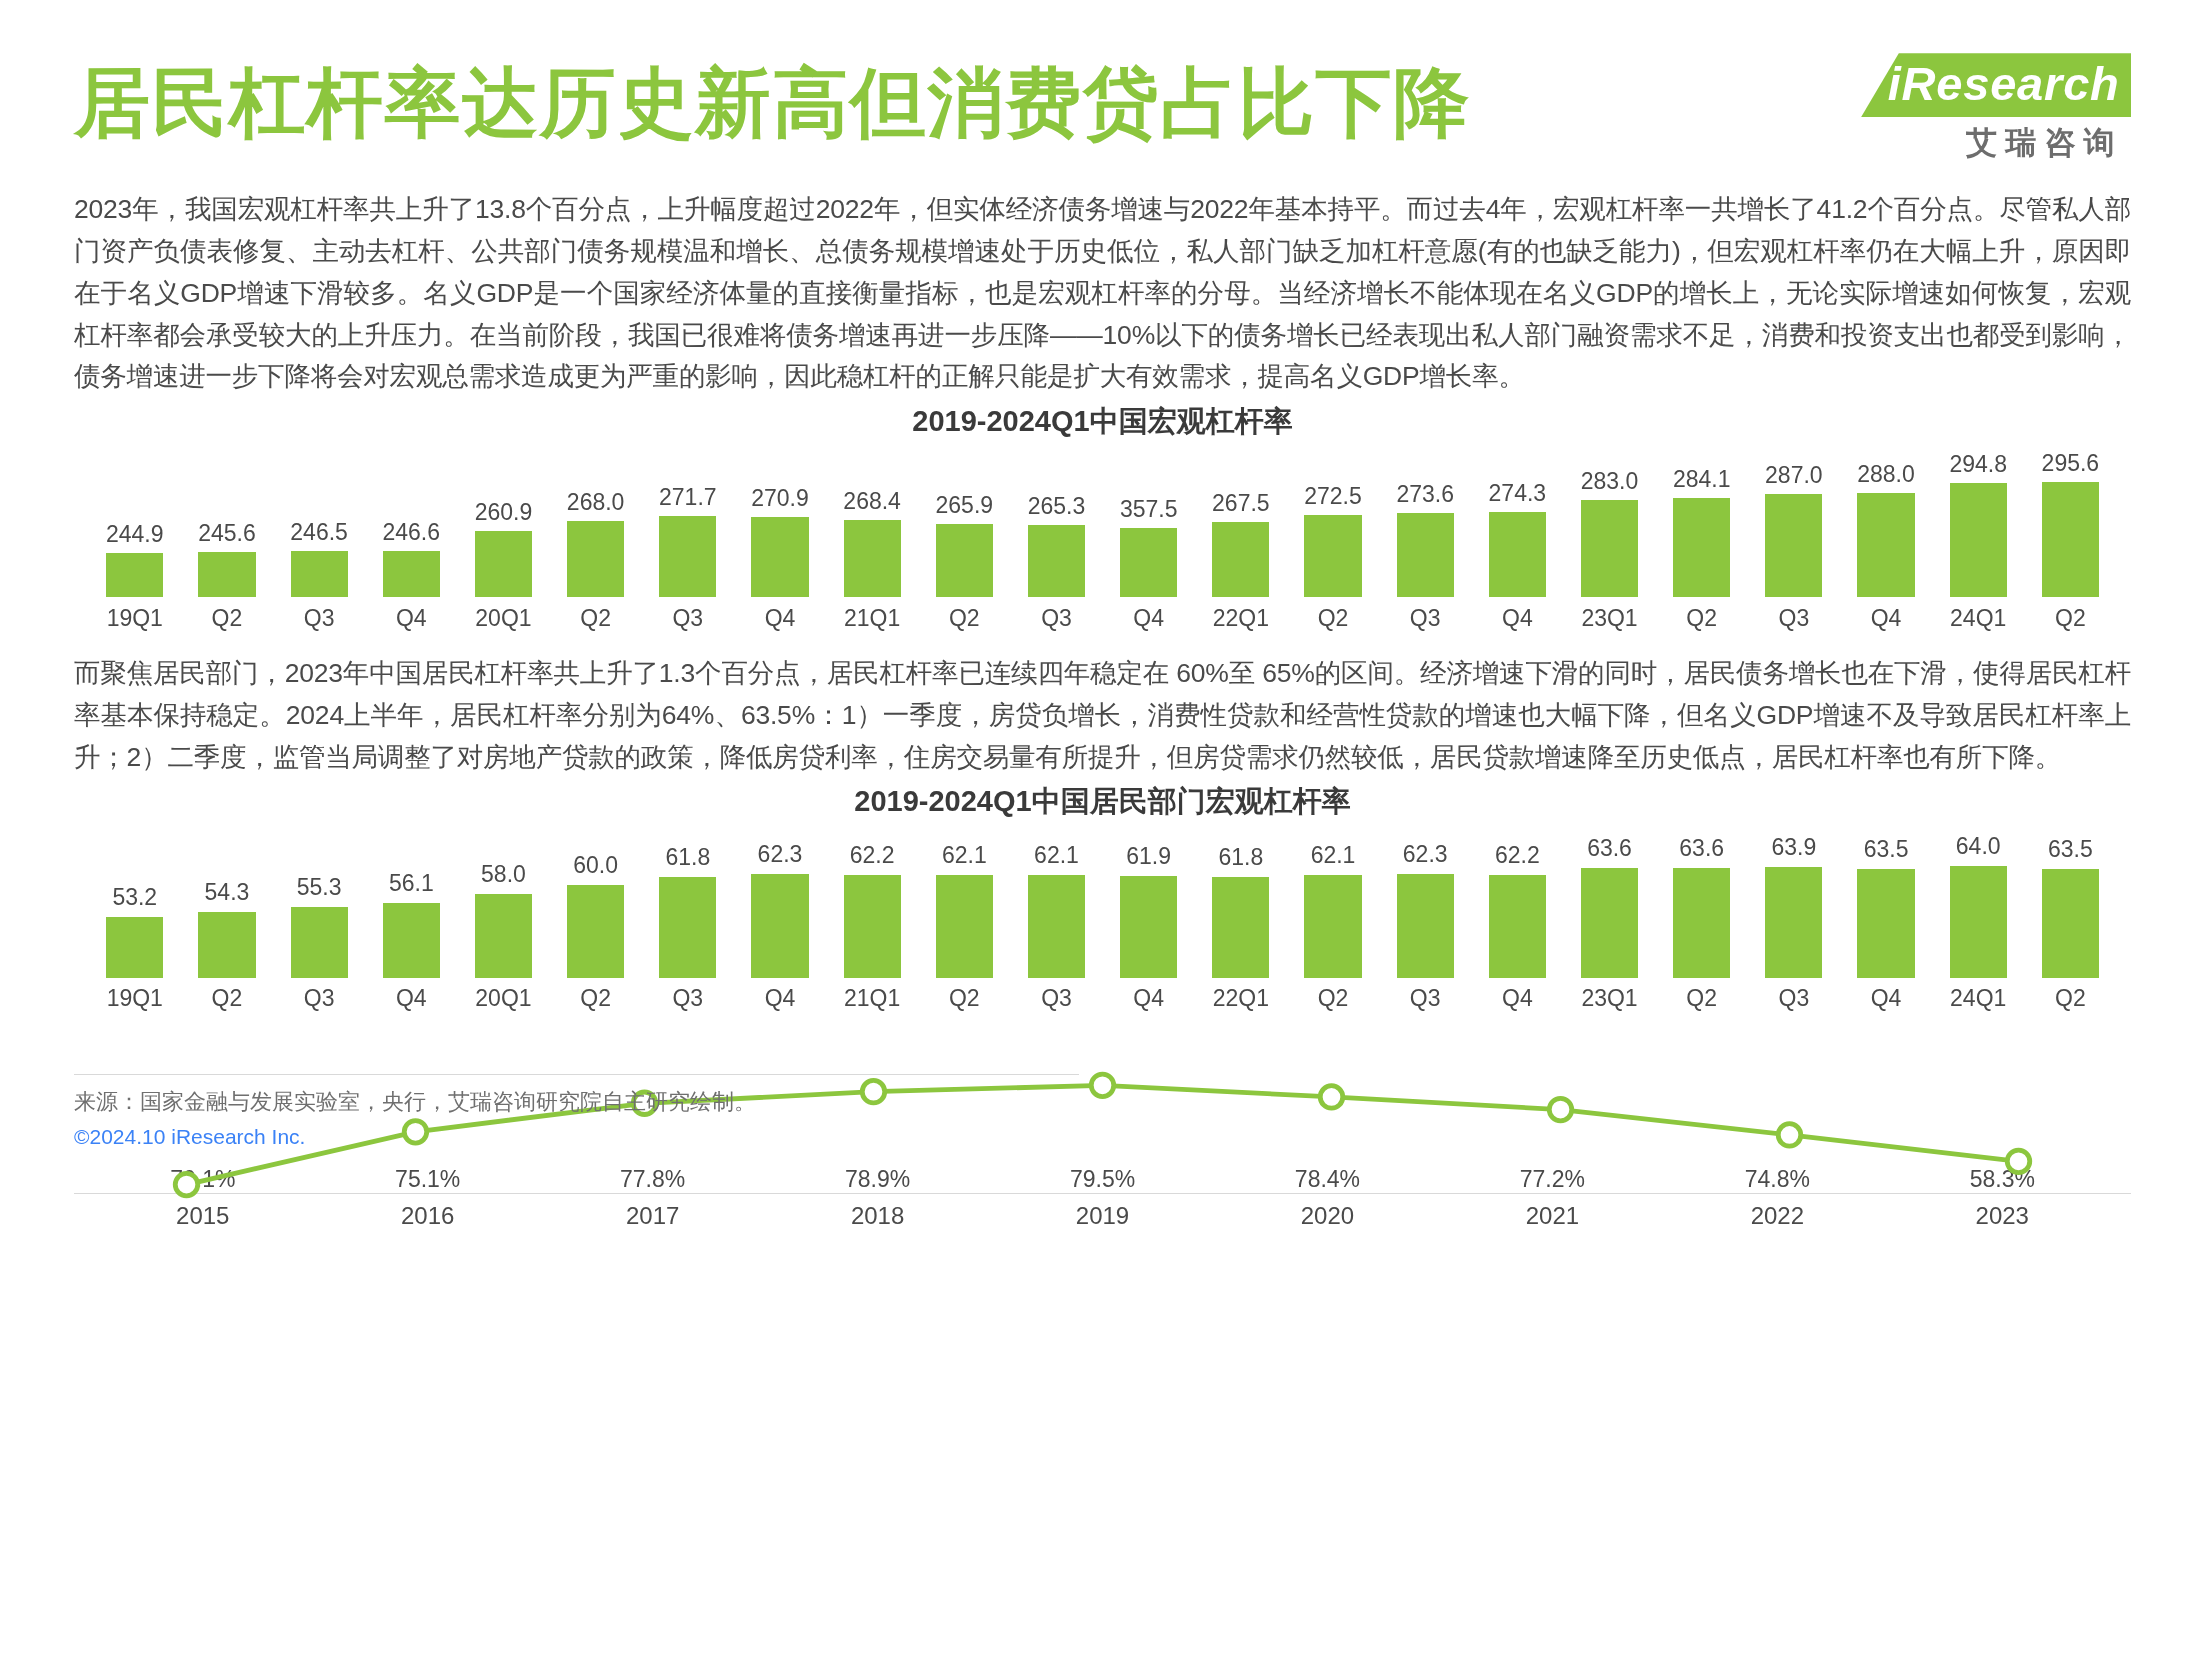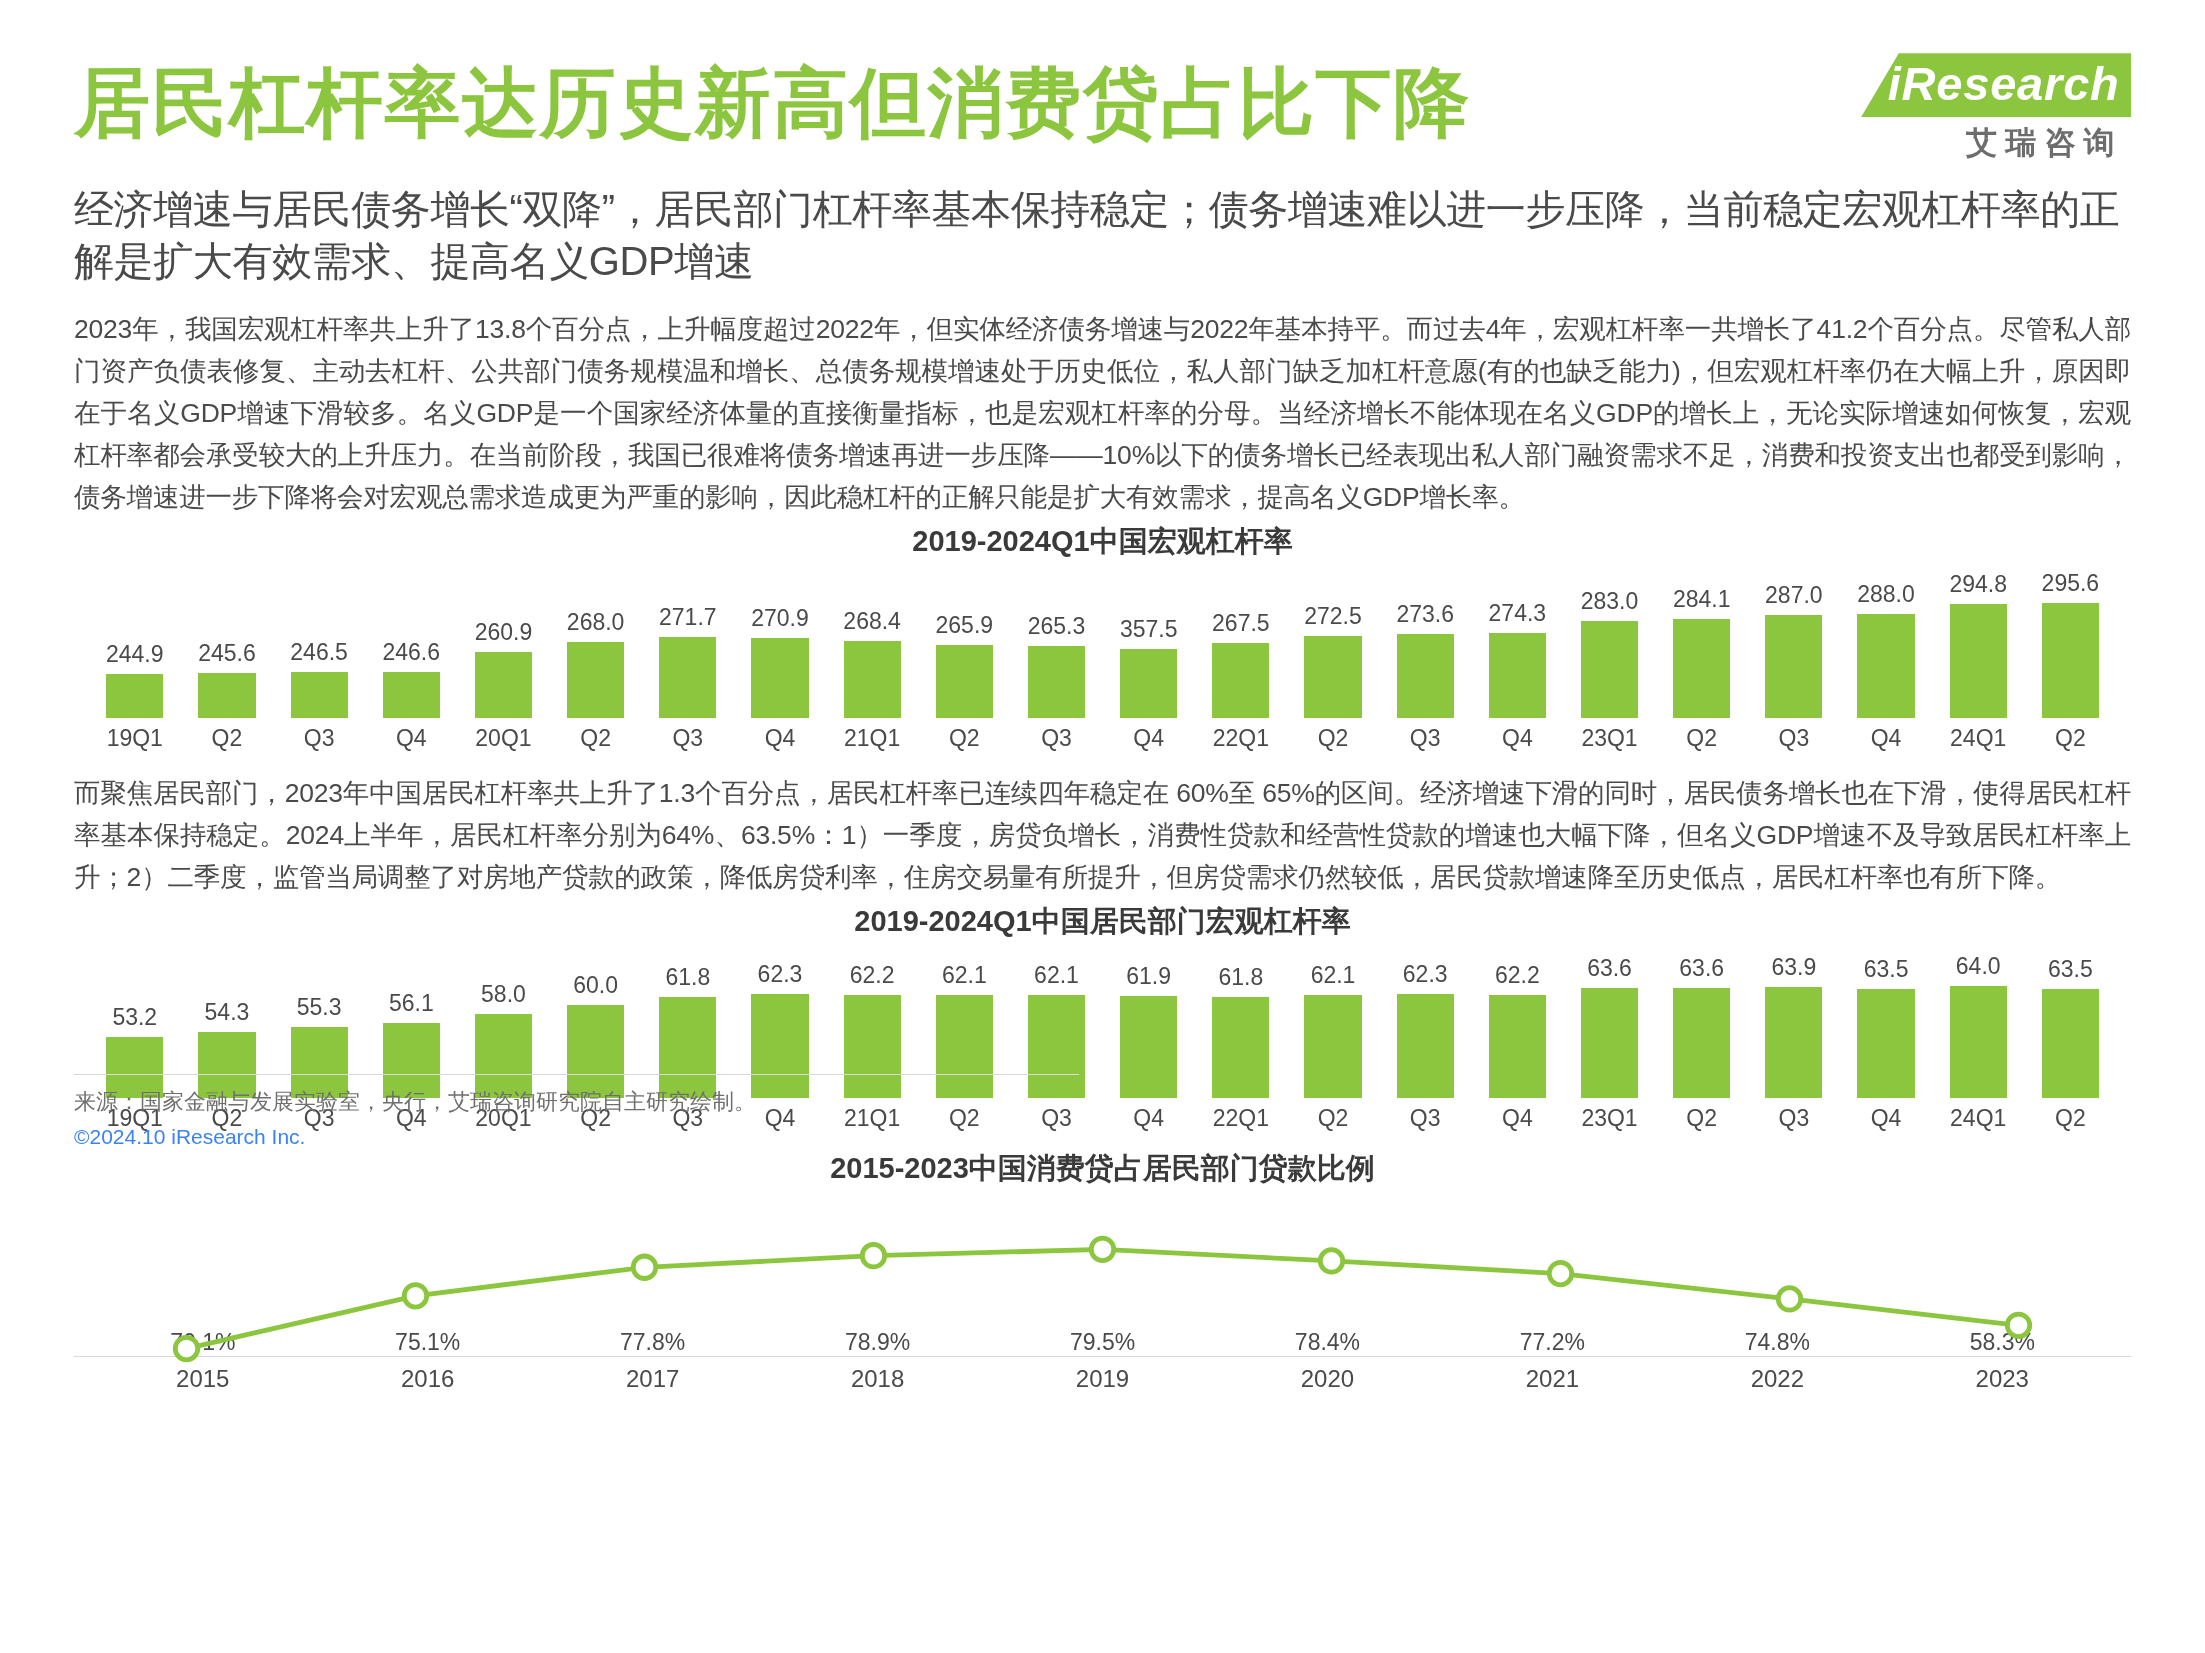--- a/index.html
+++ b/index.html
@@ -217,21 +217,20 @@
 
   <div class="header">
     <h1 class="main-title">居民杠杆率达历史新高但消费贷占比下降</h1>
     <div class="logo">
       <div class="logo-band"></div>
       <div class="logo-text">iResearch</div>
       <div class="logo-sub">艾瑞咨询</div>
     </div>
   </div>
 
-  <div class="subtitle">经济增速与居民债务增长“双降”，居民部门杠杆率基本保持稳定；债务增速难以进一步压降，当前稳定宏观杠杆率的正解是扩大有效需求、提高名义GDP增速</div>
 
   <div class="para">2023年，我国宏观杠杆率共上升了13.8个百分点，上升幅度超过2022年，但实体经济债务增速与2022年基本持平。而过去4年，宏观杠杆率一共增长了41.2个百分点。尽管私人部门资产负债表修复、主动去杠杆、公共部门债务规模温和增长、总债务规模增速处于历史低位，私人部门缺乏加杠杆意愿(有的也缺乏能力)，但宏观杠杆率仍在大幅上升，原因即在于名义GDP增速下滑较多。名义GDP是一个国家经济体量的直接衡量指标，也是宏观杠杆率的分母。当经济增长不能体现在名义GDP的增长上，无论实际增速如何恢复，宏观杠杆率都会承受较大的上升压力。在当前阶段，我国已很难将债务增速再进一步压降——10%以下的债务增长已经表现出私人部门融资需求不足，消费和投资支出也都受到影响，债务增速进一步下降将会对宏观总需求造成更为严重的影响，因此稳杠杆的正解只能是扩大有效需求，提高名义GDP增长率。</div>
 
   <div>
     <div class="chart-title">2019-2024Q1中国宏观杠杆率</div>
     <div class="bar-chart" id="chart1-bars">
         <div class="bar-col">
           <div class="bar-val">244.9</div>
           <div class="bar-rect" style="height: 44px; background: rgb(140, 198, 62);"></div>
         </div>
@@ -461,21 +460,20 @@
         <span>Q2</span>
         <span>Q3</span>
         <span>Q4</span>
         <span>24Q1</span>
         <span>Q2</span>
       </div>
   </div>
 
   <div class="bottom-row">
     <div class="bottom-right">
-      <div class="chart-title">2015-2023中国消费贷占居民部门贷款比例</div>
       <div class="line-chart-wrap">
         <div class="line-chart" id="chart3-svg">
             <svg width="100%" viewBox="0 0 1280 120" preserveAspectRatio="none">
               <path d="M 70 96.20000000000005 L 212.5 63.34285714285718 L 355 45.600000000000016 L 497.5 38.37142857142853 L 640 34.42857142857143 L 782.5 41.65714285714282 L 925 49.54285714285712 L 1067.5 65.31428571428573 L 1210 81.74285714285716" fill="none" stroke="#8cc63e" stroke-width="3"></path>
               <circle cx="70" cy="96.20000000000005" r="7" fill="#ffffff" stroke="#8cc63e" stroke-width="3"></circle>
               <circle cx="212.5" cy="63.34285714285718" r="7" fill="#ffffff" stroke="#8cc63e" stroke-width="3"></circle>
               <circle cx="355" cy="45.600000000000016" r="7" fill="#ffffff" stroke="#8cc63e" stroke-width="3"></circle>
               <circle cx="497.5" cy="38.37142857142853" r="7" fill="#ffffff" stroke="#8cc63e" stroke-width="3"></circle>
               <circle cx="640" cy="34.42857142857143" r="7" fill="#ffffff" stroke="#8cc63e" stroke-width="3"></circle>
               <circle cx="782.5" cy="41.65714285714282" r="7" fill="#ffffff" stroke="#8cc63e" stroke-width="3"></circle>

